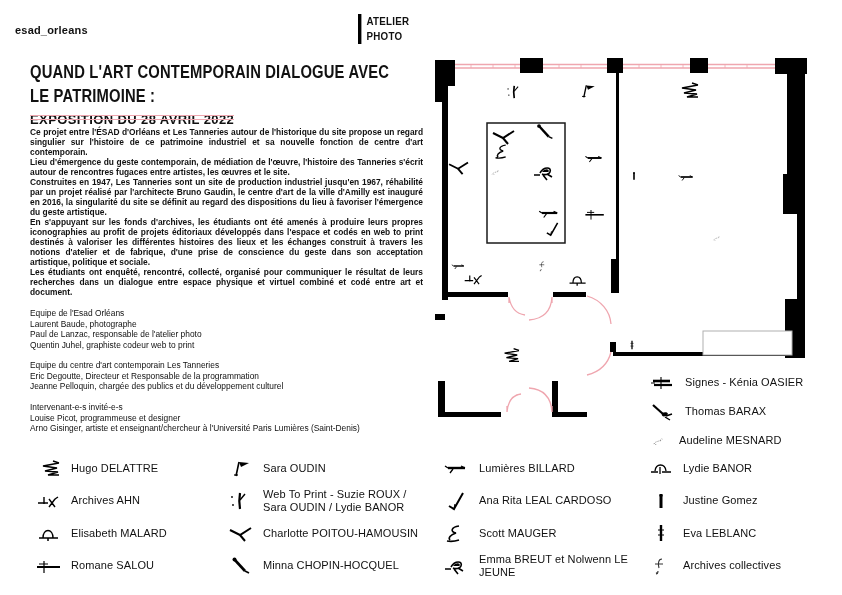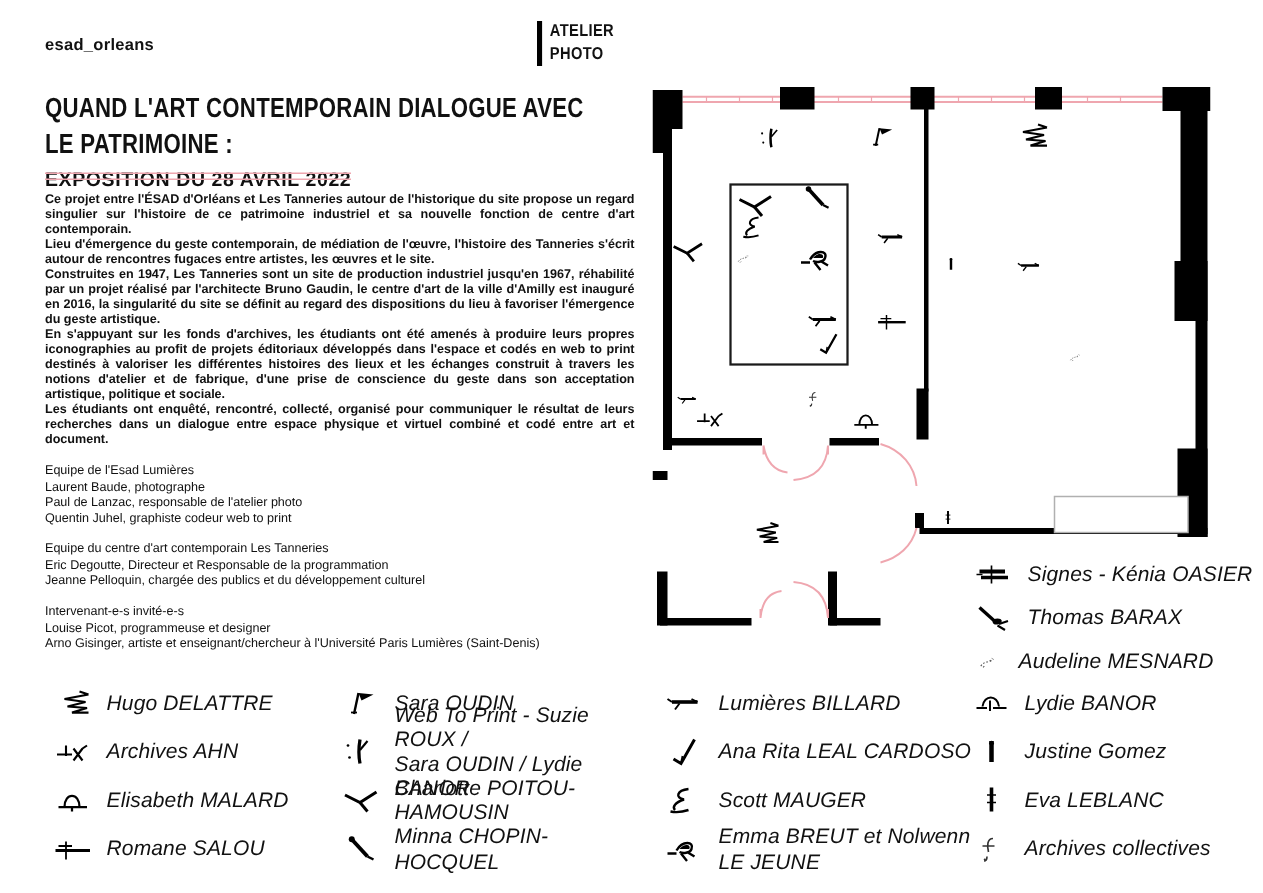--- a/index.html
+++ b/index.html
@@ -2,21 +2,21 @@
 <html><head>
 <meta charset="utf-8">
 <style>
   html,body{margin:0;padding:0;}
   body{
     width:842px;height:595px;position:relative;overflow:hidden;
     background:#ffffff;color:#111;
     font-family:"Liberation Sans", sans-serif;
     -webkit-font-smoothing:antialiased;
   }
-  .brand{position:absolute;left:30px;top:24px;font-size:11px;font-weight:bold;letter-spacing:.2px;}
+  .brand{position:absolute;left:15px;top:24px;font-size:11px;font-weight:bold;letter-spacing:.2px;}
   .atelier{
     position:absolute;left:358px;top:14px;border-left:4px solid #000;padding-left:6px;
     font-weight:bold;font-size:11.5px;line-height:1.3;text-transform:uppercase;
     transform:scaleX(.85);transform-origin:left top;letter-spacing:.3px;
   }
   .title{
     position:absolute;left:30px;top:60px;width:480px;
     font-size:18.5px;font-weight:bold;line-height:1.28;letter-spacing:.2px;
     transform:scaleX(.80);transform-origin:left top;text-transform:uppercase;
   }
@@ -39,21 +39,21 @@
   .plan-legend .legend-item{height:29px;}
   .legend-grid{position:absolute;top:452px;left:0;width:842px;height:140px;}
   .legend-col{position:absolute;top:0;}
   .legend-col.c1{left:36px;width:180px;}
   .legend-col.c2{left:228px;width:205px;}
   .legend-col.c3{left:444px;width:205px;}
   .legend-col.c4{left:648px;width:180px;}
   .legend-item{display:flex;align-items:center;gap:9px;height:32.5px;}
   .glyph{width:26px;height:20px;flex:0 0 auto;}
   .glyph.small{width:20px;height:16px;}
-  .legend-label{font-size:14px;line-height:1.18;white-space:pre-line;letter-spacing:.1px;font-style:italic;}
+  .legend-label{font-size:11px;line-height:1.18;white-space:pre-line;letter-spacing:.1px;}
 </style>
 </head>
 <body>
 
 <svg width="0" height="0" style="position:absolute" aria-hidden="true">
   <defs>
     <symbol id="g-hugo" viewBox="0 0 26 20">
       <path d="M17 3 L23 5 M23 5 L7 8 L21 10 L9 13 L22 14 L12 17 L23 17" fill="none" stroke="#000" stroke-width="1.5"></path>
     </symbol>
     <symbol id="g-dakyung" viewBox="0 0 26 20">
@@ -144,21 +144,21 @@
 
 <div class="intro">
   <p>Ce projet entre l'ÉSAD d'Orléans et Les Tanneries autour de l'historique du site propose un regard singulier sur l'histoire de ce patrimoine industriel et sa nouvelle fonction de centre d'art contemporain.</p>
   <p>Lieu d'émergence du geste contemporain, de médiation de l'œuvre, l'histoire des Tanneries s'écrit autour de rencontres fugaces entre artistes, les œuvres et le site.</p>
   <p>Construites en 1947, Les Tanneries sont un site de production industriel jusqu'en 1967, réhabilité par un projet réalisé par l'architecte Bruno Gaudin, le centre d'art de la ville d'Amilly est inauguré en 2016, la singularité du site se définit au regard des dispositions du lieu à favoriser l'émergence du geste artistique.</p>
   <p>En s'appuyant sur les fonds d'archives, les étudiants ont été amenés à produire leurs propres iconographies au profit de projets éditoriaux développés dans l'espace et codés en web to print destinés à valoriser les différentes histoires des lieux et les échanges construit à travers les notions d'atelier et de fabrique, d'une prise de conscience du geste dans son acceptation artistique, politique et sociale.</p>
   <p>Les étudiants ont enquêté, rencontré, collecté, organisé pour communiquer le résultat de leurs recherches dans un dialogue entre espace physique et virtuel combiné et codé entre art et document.</p>
 </div>
 
 <div class="credits">
-  <div class="block">Equipe de l'Esad Lumières
+  <div class="block">Equipe de l'Esad Orléans
 Laurent Baude, photographe
 Paul de Lanzac, responsable de l'atelier photo
 Quentin Juhel, graphiste codeur web to print</div>
   <div class="block">Equipe du centre d'art contemporain Les Tanneries
 Eric Degoutte, Directeur et Responsable de la programmation
 Jeanne Pelloquin, chargée des publics et du développement culturel</div>
   <div class="block">Intervenant-e-s invité-e-s
 Louise Picot, programmeuse et designer
 Arno Gisinger, artiste et enseignant/chercheur à l'Université Paris Lumières (Saint-Denis)</div>
 </div>

